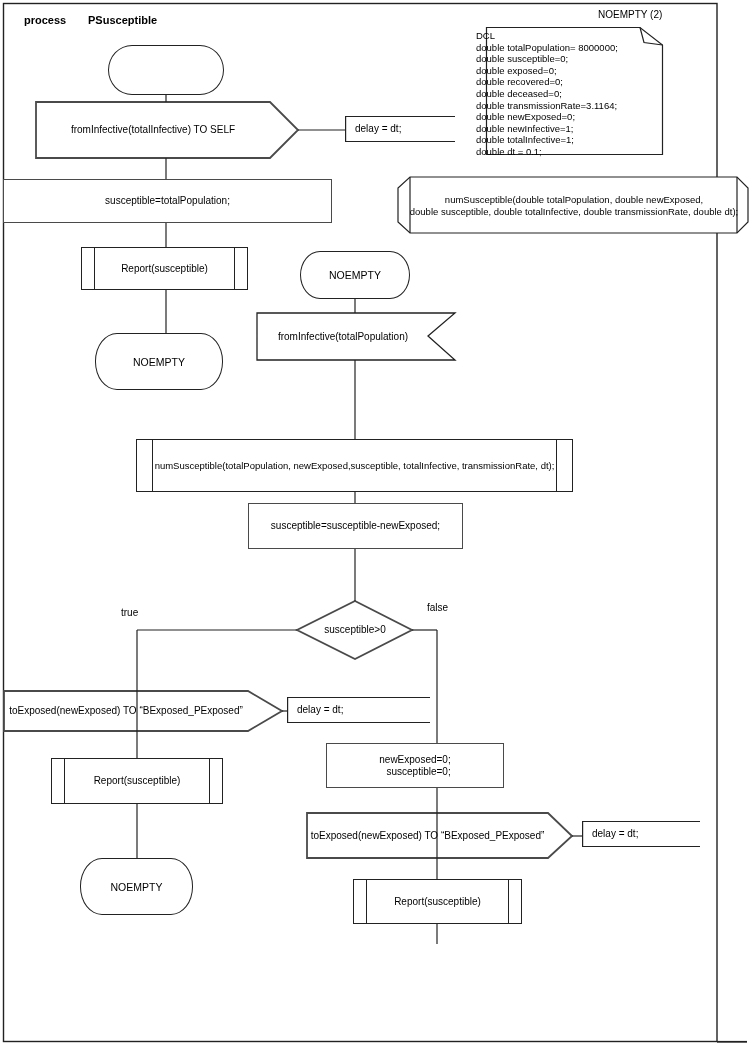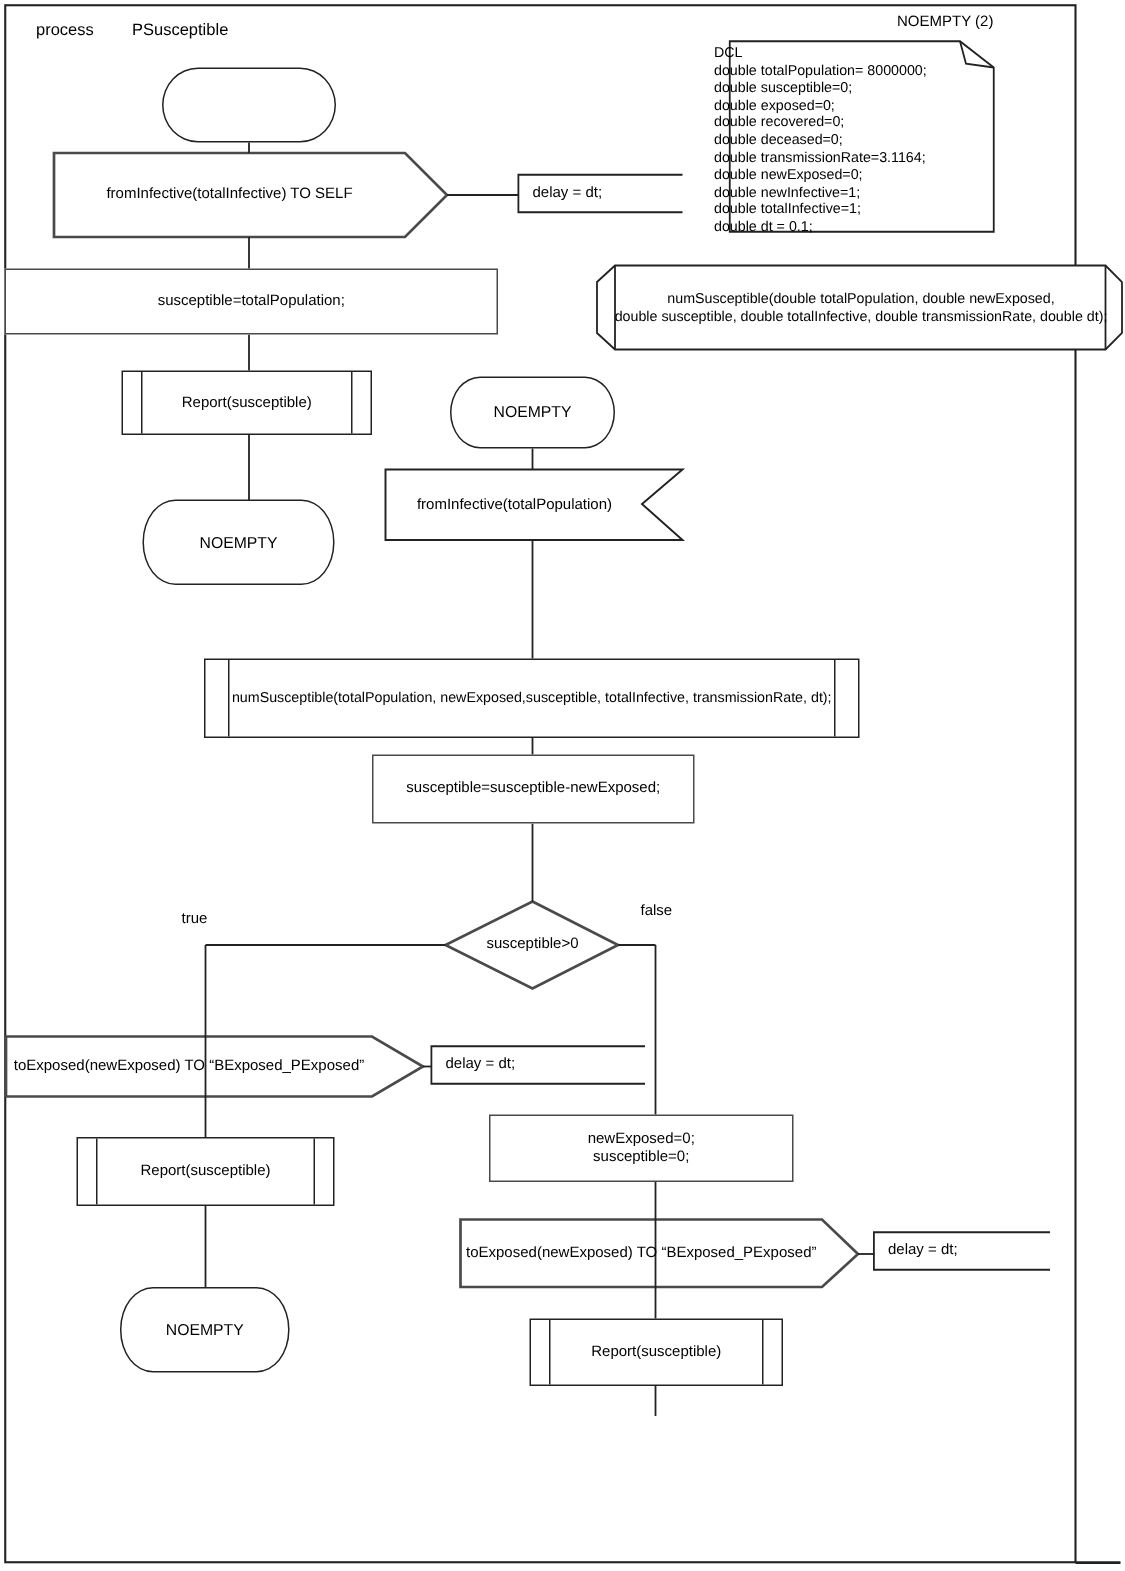--- a/index.html
+++ b/index.html
@@ -12,21 +12,21 @@
        font-size:10px;line-height:12px;color:#000;}
   .box{border:1.8px solid #4a4a4a;background:#fff;}
   .state{border:1.3px solid #222;background:#fff;font-size:10.5px;}
   .proc{position:absolute;border:1.3px solid #222;background:#fff;}
   .proc .bar-l,.proc .bar-r{position:absolute;top:0;bottom:0;width:0;border-left:1.3px solid #222;}
   .proc .bar-l{left:12px;}
   .proc .bar-r{right:12px;}
   .proc .lbl{position:absolute;inset:0;}
   .pre{white-space:pre-line;}
   .nowrap{white-space:nowrap;}
-  .header-txt{font-size:11px;font-weight:normal;}
+  .header-txt{font-size:11px;font-weight:bold;}
   .small-txt{font-size:9.5px;line-height:11.6px;}
   .note-lbl{justify-content:flex-start;text-align:left;padding-left:6px;}
   .branch-lbl{font-size:10px;}
 </style>
 </head>
 <body>
 
 <div id="page">
 
   <svg id="diagram-svg" width="750" height="1047" viewBox="0 0 750 1047">
@@ -131,21 +131,21 @@
   <div class="abs lbl note-lbl" style="left:291px;top:698px;width:100px;height:24px;">delay = dt;</div>
 
   <div class="proc" style="left:51px;top:758px;width:172px;height:46px;">
     <div class="bar-l"></div>
     <div class="bar-r"></div>
     <div class="lbl">Report(susceptible)</div>
   </div>
 
   <div class="abs state lbl" style="left:80px;top:858px;width:113px;height:57px;border-radius:22px/28px;">NOEMPTY</div>
 
-  <div class="abs box lbl pre" style="left:326px;top:743px;width:203px;height:45px;">newExposed=0;
+  <div class="abs box lbl pre" style="left:326px;top:743px;width:178px;height:45px;text-align:right;">newExposed=0;
 susceptible=0;</div>
 
   <div class="abs lbl" style="left:307px;top:813px;width:241px;height:45px;">toExposed(newExposed) TO “BExposed_PExposed”</div>
   <div class="abs lbl note-lbl" style="left:586px;top:822px;width:110px;height:24px;">delay = dt;</div>
 
   <div class="proc" style="left:353px;top:879px;width:169px;height:45px;">
     <div class="bar-l"></div>
     <div class="bar-r"></div>
     <div class="lbl">Report(susceptible)</div>
   </div>

